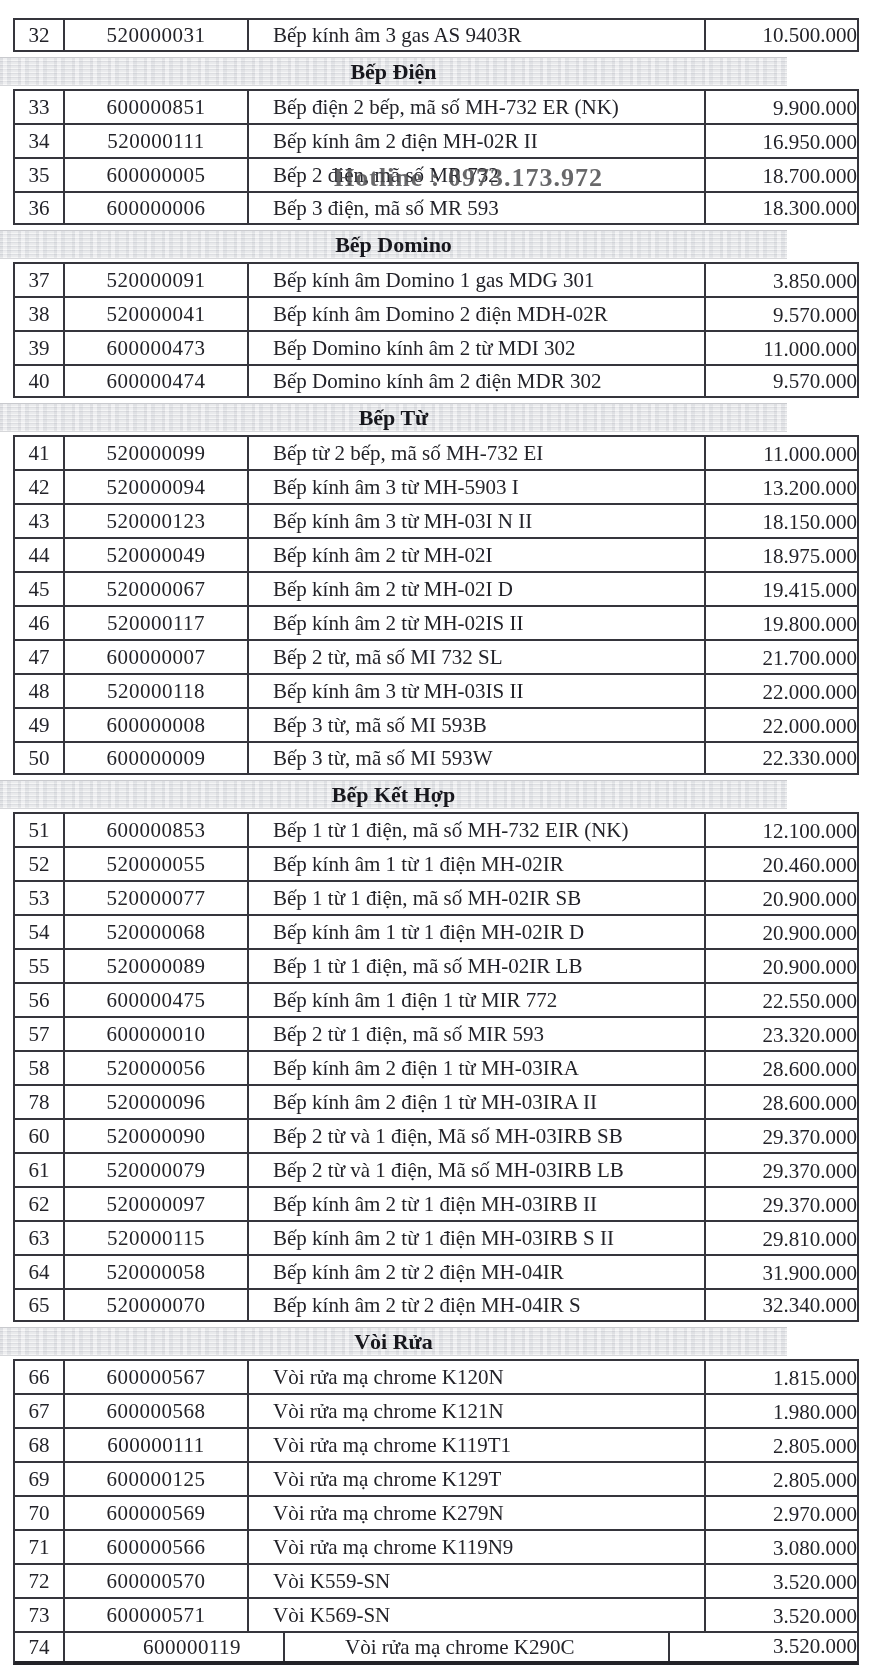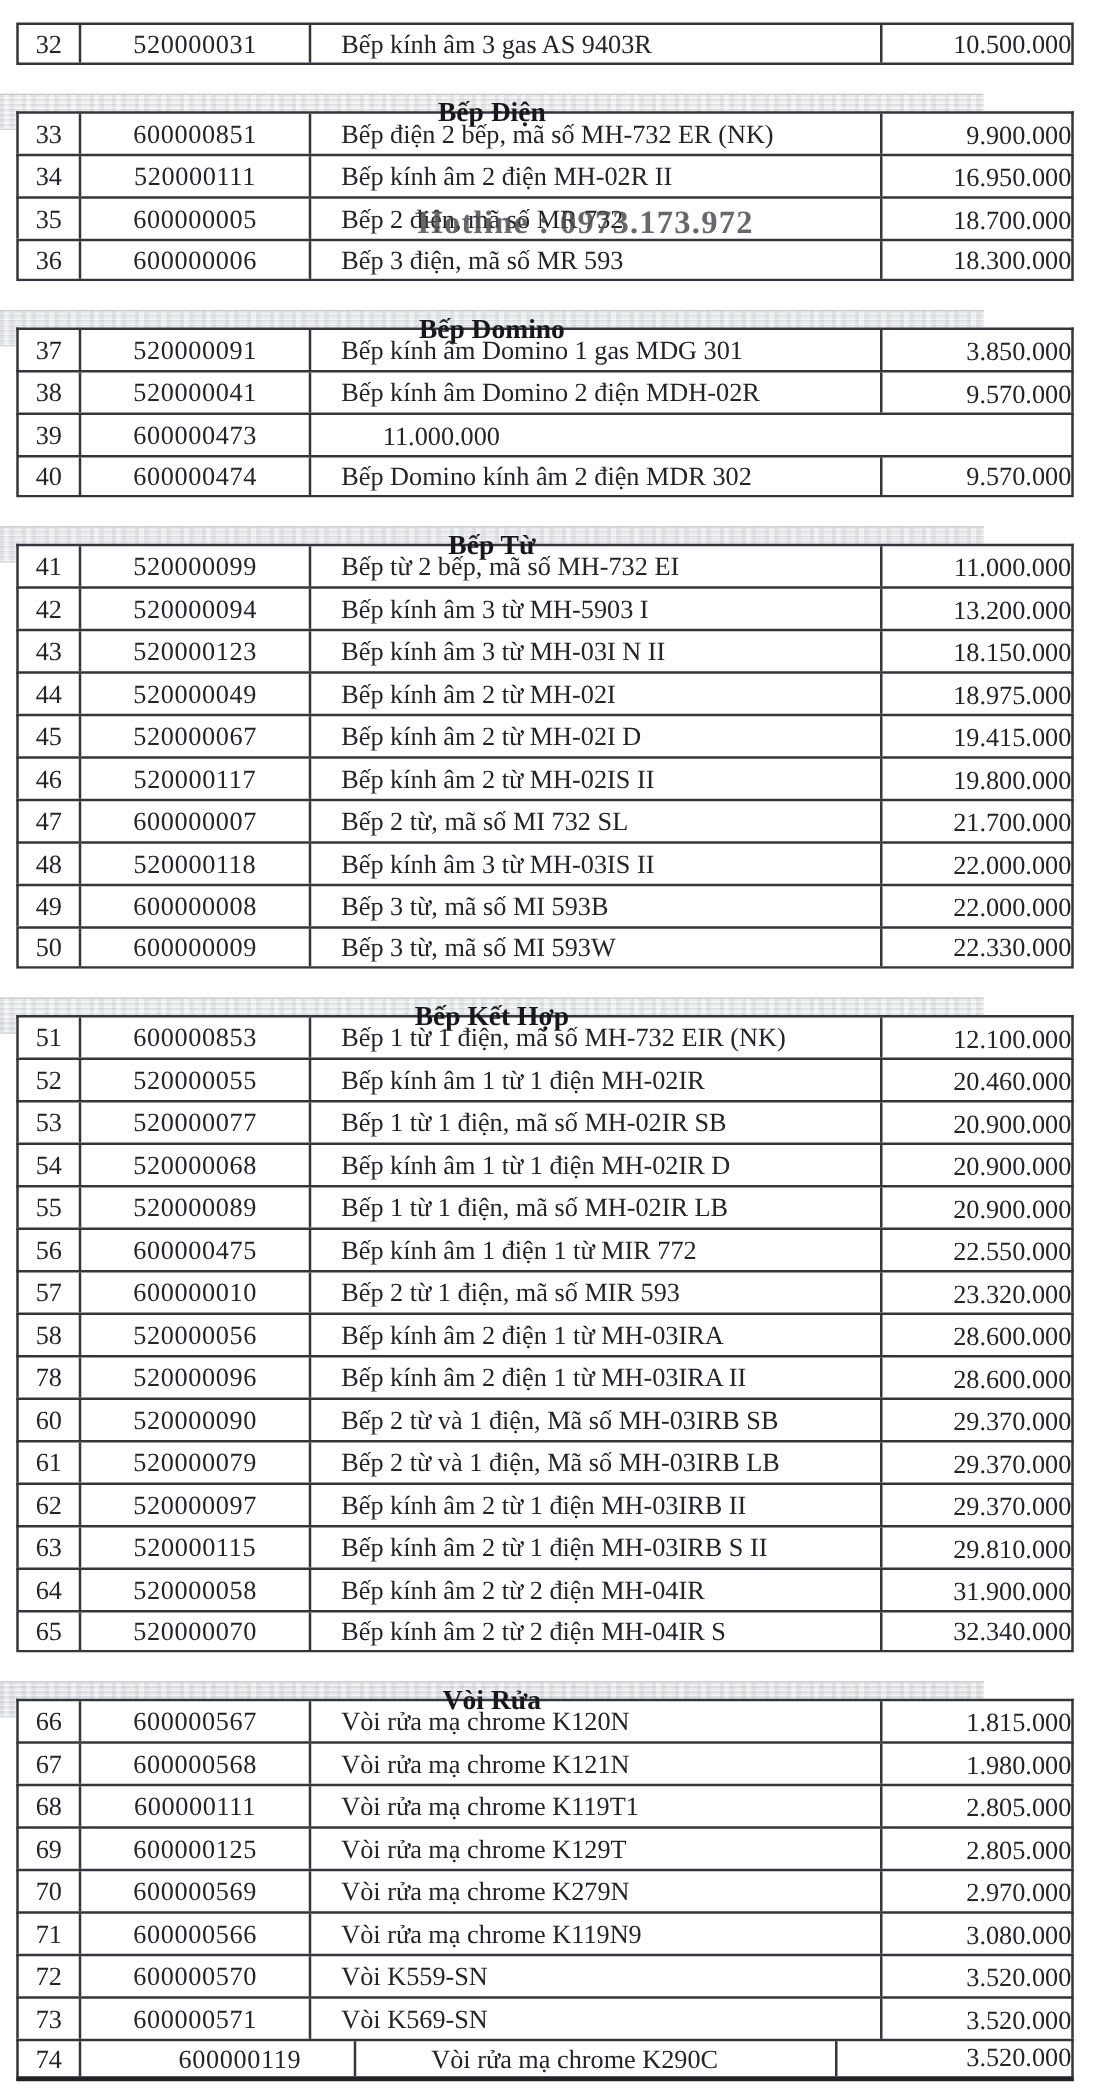--- a/index.html
+++ b/index.html
@@ -72,21 +72,20 @@
   .band-bg{
     height:27px;
     width:787px;
     display:flex;align-items:center;justify-content:center;
     background-color:#e9eaec;
     background-image:
       repeating-linear-gradient(90deg, rgba(120,125,140,0.10) 0 3px, rgba(255,255,255,0.25) 3px 7px, rgba(150,155,168,0.12) 7px 11px, rgba(255,255,255,0) 11px 18px),
       repeating-linear-gradient(0deg, rgba(255,255,255,0.55) 0 1px, rgba(0,0,0,0) 1px 3px, rgba(140,145,158,0.14) 3px 4px);
     border-top:1px solid #c9cace;
     border-bottom:1px solid #d6d7da;
-    margin-top:18px;
   }
   .band-title{
     font-weight:bold;
     font-size:22px;
     color:#17171d;
   }
   .watermark{
     position:absolute;
     left:300px;top:162px;
     font-size:26px;
@@ -162,20 +161,21 @@
   <div class="row">
     <div class="cell c-no">38</div>
     <div class="cell c-code">520000041</div>
     <div class="cell c-name">Bếp kính âm Domino 2 điện MDH-02R</div>
     <div class="cell c-price">9.570.000</div>
   </div>
 
   <div class="row">
     <div class="cell c-no">39</div>
     <div class="cell c-code">600000473</div>
+    <div class="cell c-name">Bếp Domino kính âm 2 từ MDI 302</div>
     <div class="cell c-price">11.000.000</div>
   </div>
 
   <div class="row last">
     <div class="cell c-no">40</div>
     <div class="cell c-code">600000474</div>
     <div class="cell c-name">Bếp Domino kính âm 2 điện MDR 302</div>
     <div class="cell c-price">9.570.000</div>
   </div>
 

